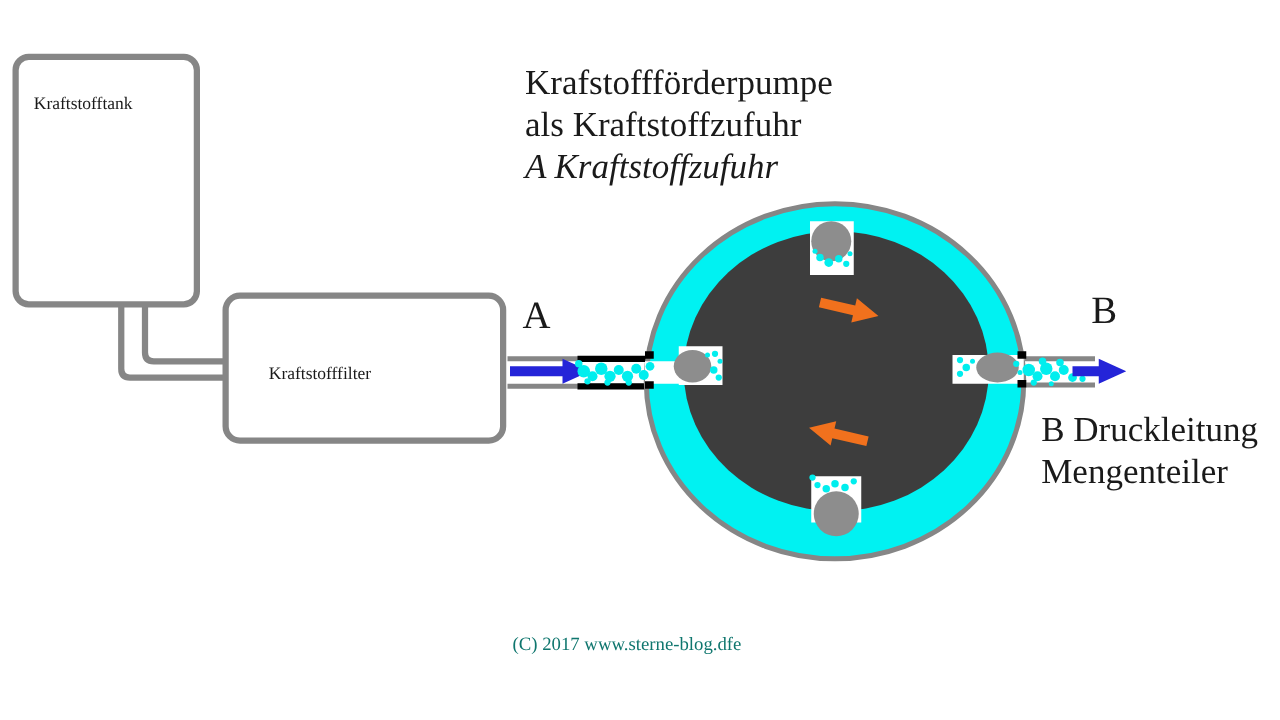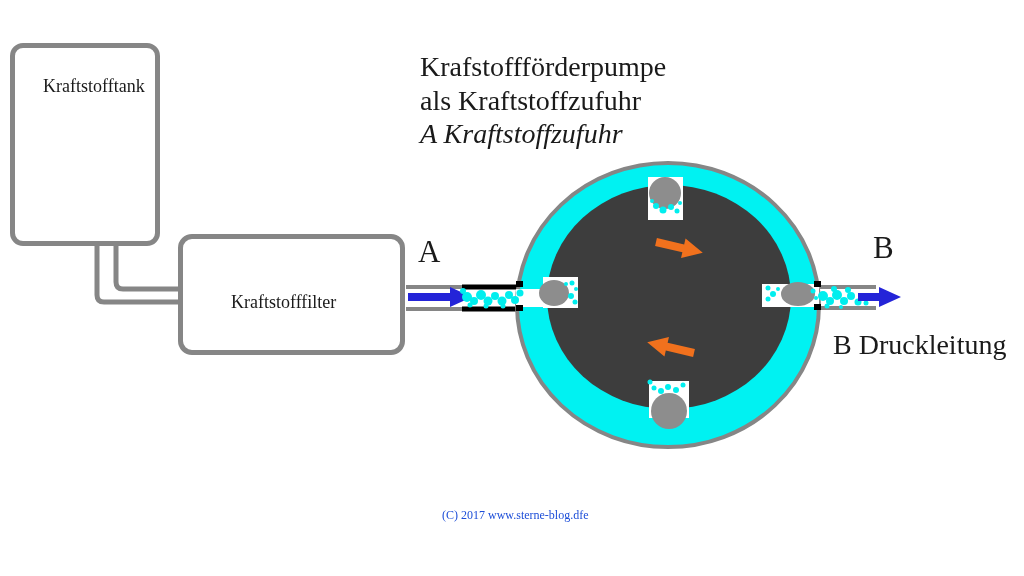--- a/index.html
+++ b/index.html
@@ -19,29 +19,29 @@
   }
   #tank-box { left: 10px; top: 43px; width: 150px; height: 203px; border-radius: 13px; }
   #filter-box { left: 178px; top: 234px; width: 227px; height: 121px; border-radius: 14px; }
   #diagram-svg { position: absolute; left: 0; top: 0; z-index: 2; }
   .t {
     position: absolute;
     color: var(--text-color, #1a1a1a);
     z-index: 3;
     white-space: nowrap;
   }
-  .boxlabel { font-size: 18px; margin-left: 16px; }
+  .boxlabel { font-size: 14px; }
   #title-block { left: 420px; top: 22px; font-size: 28px; line-height: 34px; margin-top: 28px; }
   #inlet-heading { left: 420px; top: 118px; font-size: 28px; font-style: italic; }
   #tank-label { left: 27px; top: 76px; }
   #filter-label { left: 215px; top: 292px; }
   #port-a-label { left: 418px; top: 234px; font-size: 31px; }
   #port-b-label { left: 873px; top: 230px; font-size: 31px; }
   #outlet-note { left: 833px; top: 328px; font-size: 28px; line-height: 33px; }
-  #copyright { left: 442px; top: 508px; font-size: 12px; color: #1d4ed8; }
+  #copyright { left: 410px; top: 508px; font-size: 15px; color: #0f766e; }
 
   .pipe  { stroke: var(--pipe-gray); stroke-width: 5; fill: none; stroke-linejoin: round; }
   .pipe4 { stroke: var(--pipe-gray); stroke-width: 4; fill: none; }
   .wallb { stroke: var(--tick-black); stroke-width: 5; fill: none; }
   .ring  { fill: var(--ring-cyan); stroke: var(--pipe-gray); stroke-width: 4; }
   .rotor { fill: var(--rotor-dark); }
   .white { fill: #ffffff; }
   .black { fill: var(--tick-black); }
   .roller{ fill: var(--roller-gray); }
   .drop  { fill: var(--droplet-cyan); }
@@ -169,15 +169,16 @@
 <div class="t" id="inlet-heading">A Kraftstoffzufuhr</div>
 
 <div class="t boxlabel" id="tank-label">Kraftstofftank</div>
 <div class="t boxlabel" id="filter-label">Kraftstofffilter</div>
 
 <div class="t" id="port-a-label">A</div>
 <div class="t" id="port-b-label">B</div>
 
 <div class="t" id="outlet-note">
   <div>B Druckleitung</div>
+  <div>Mengenteiler</div>
 </div>
 
 <div class="t" id="copyright">(C) 2017 www.sterne-blog.dfe</div>
 
 </body></html>

